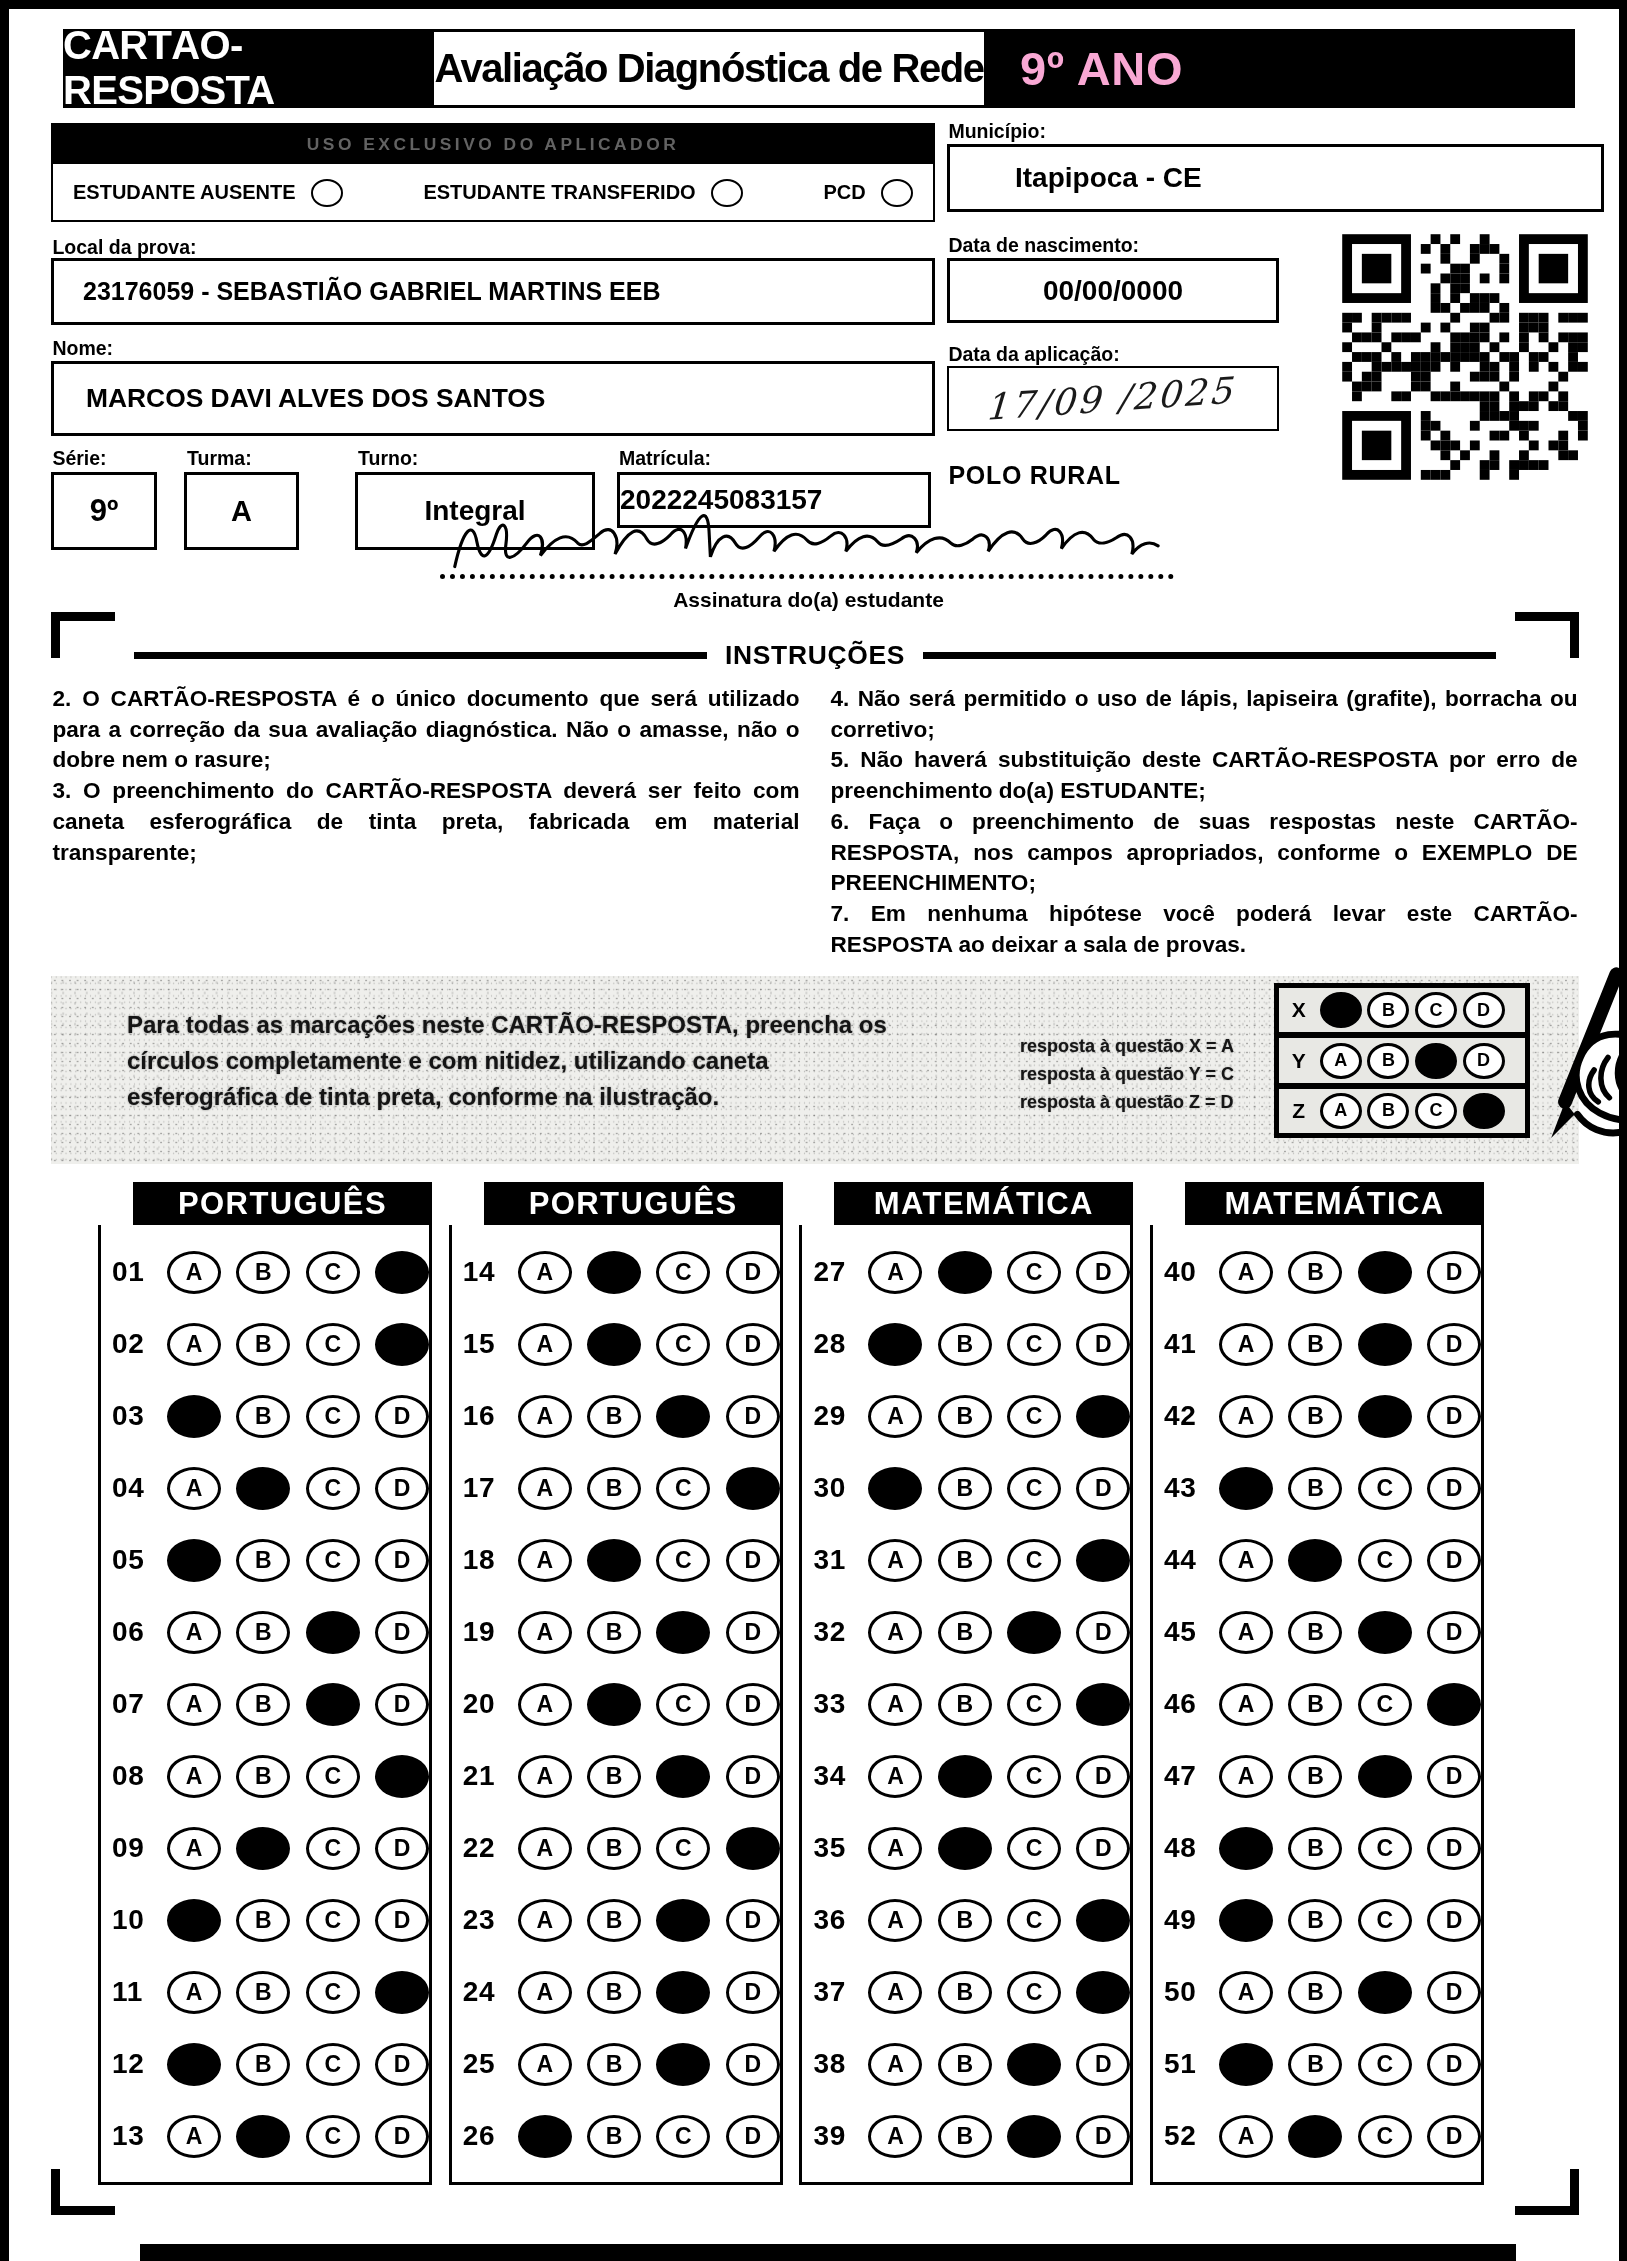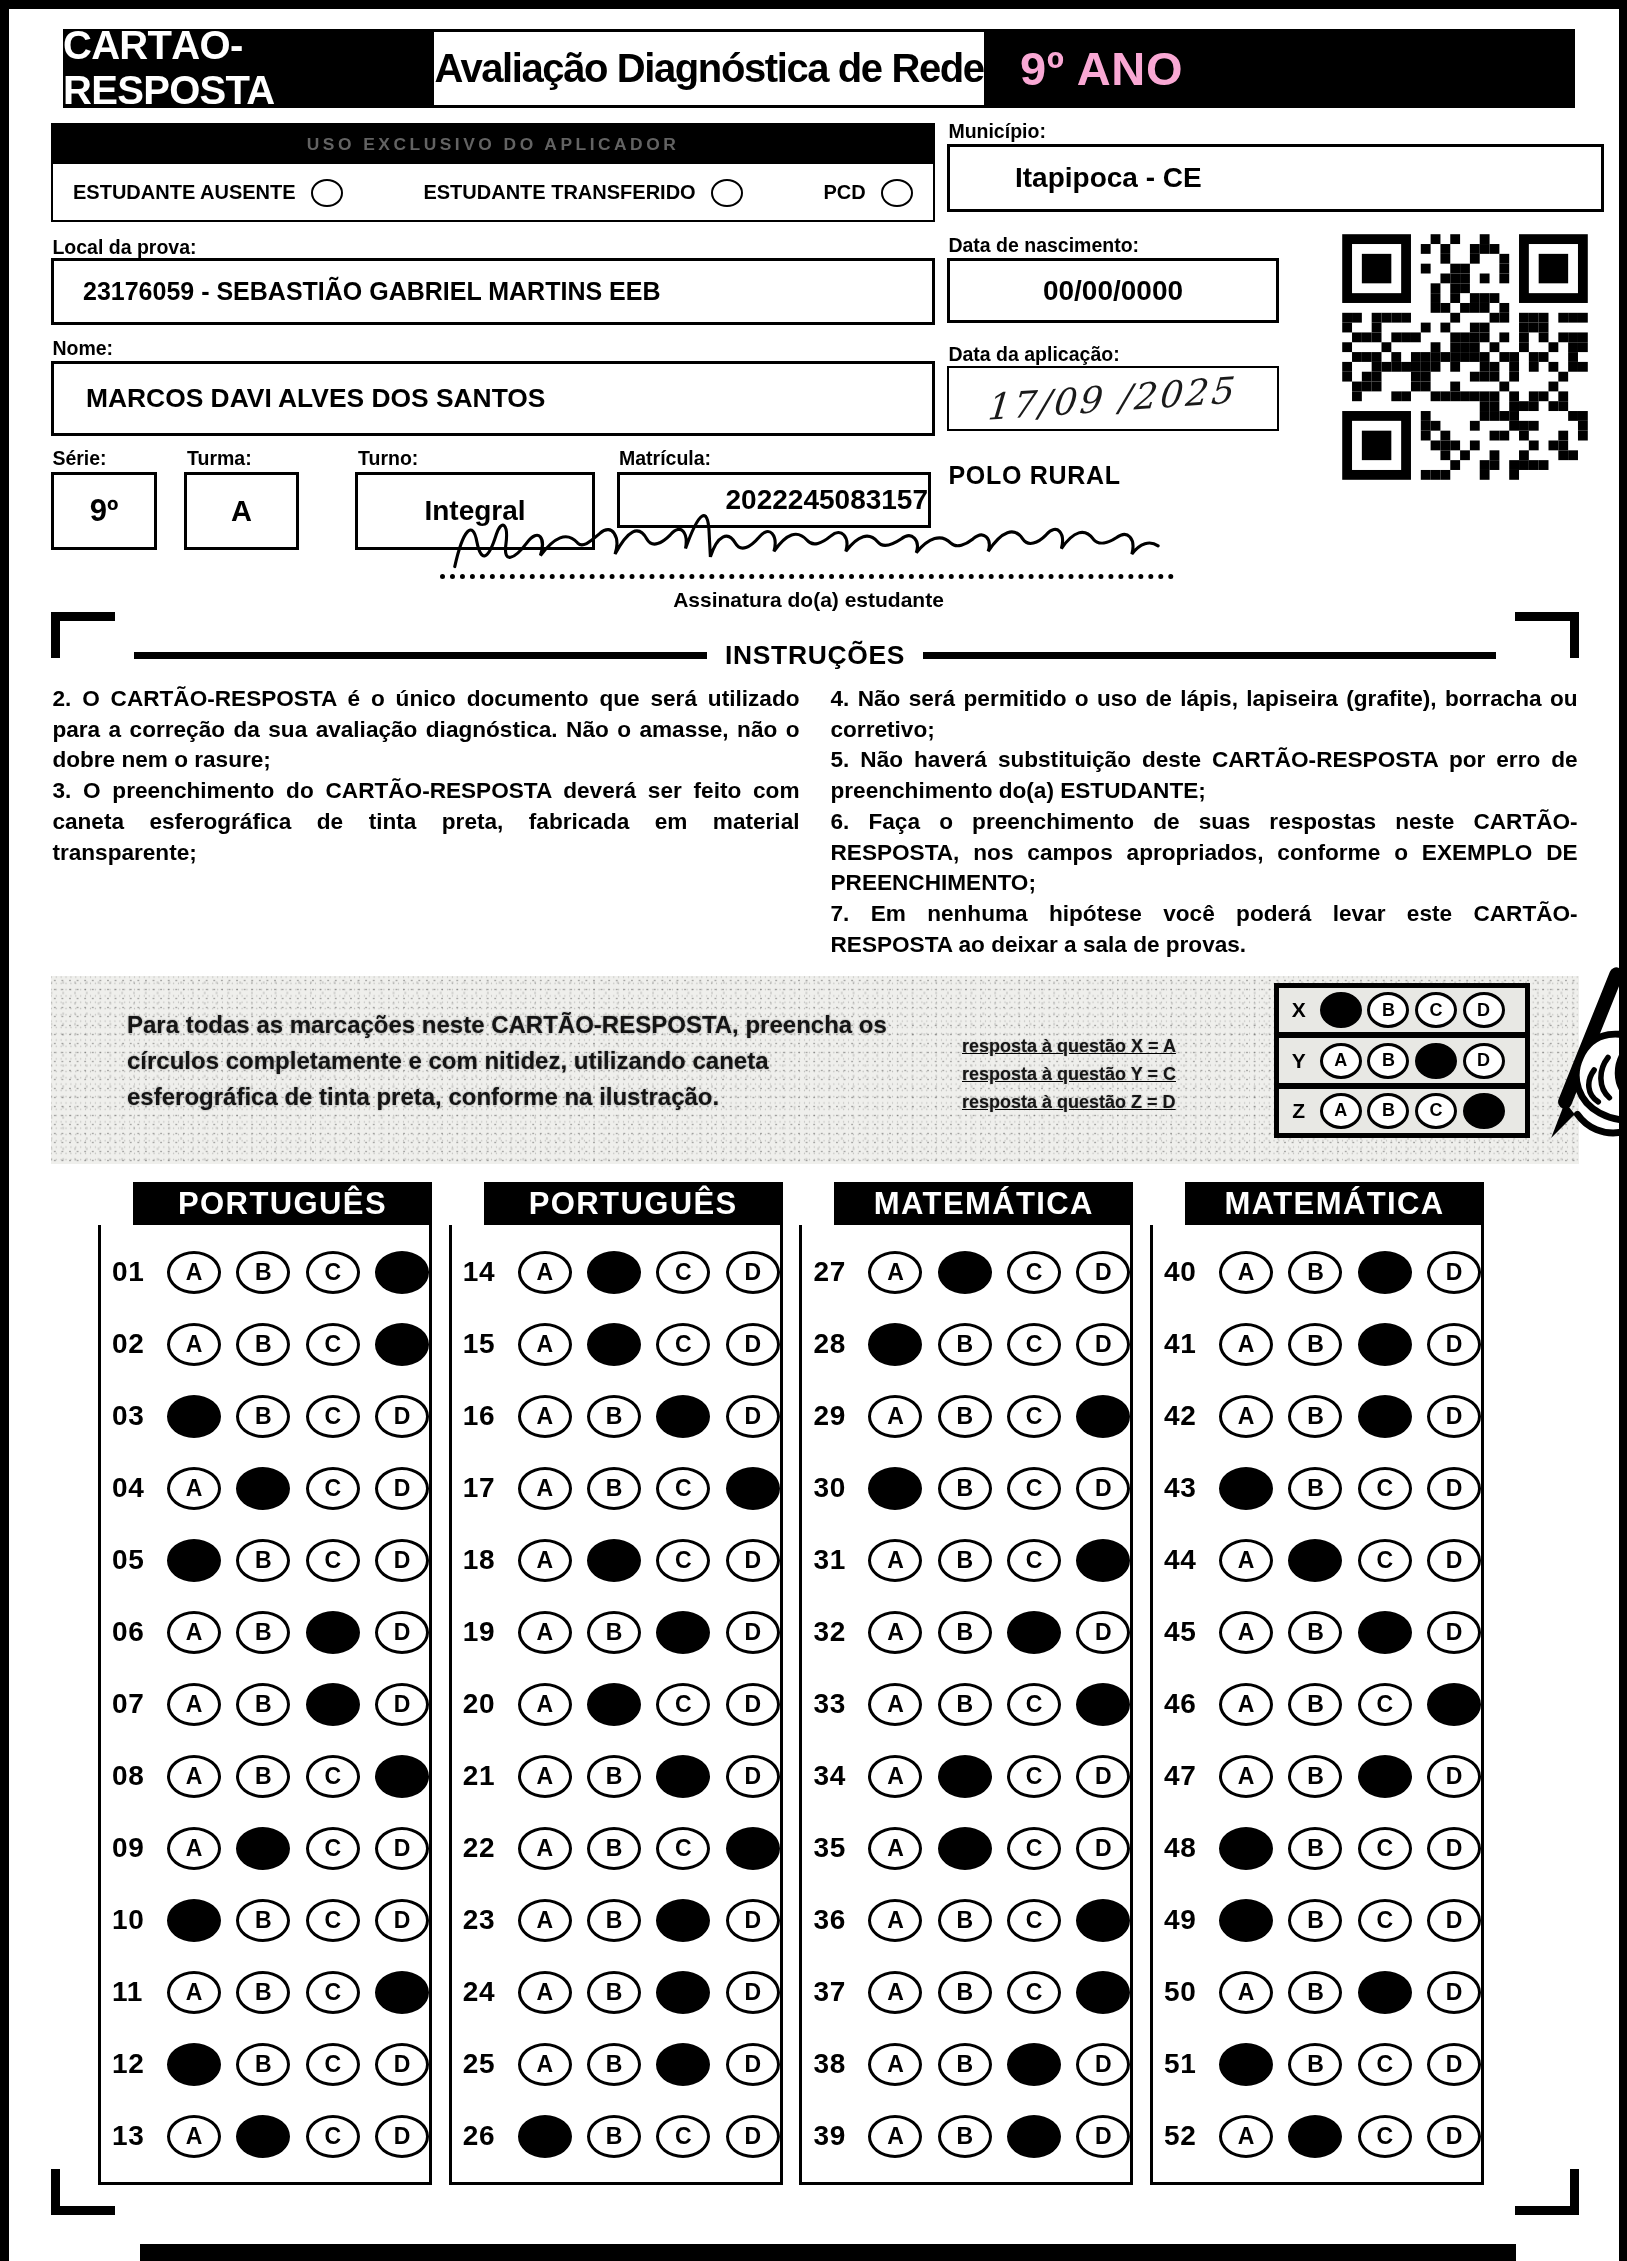--- a/index.html
+++ b/index.html
@@ -30,21 +30,21 @@
   .fld-label{ position:absolute; font-size:19.5px; font-weight:bold; }
   .field{ position:absolute; border:3.5px solid #000; background:#fff; display:flex; align-items:center;
     font-weight:bold; }
   .lbl-local{ left:1.4px; top:117px; }
   .fld-local{ left:0; top:139px; width:884px; height:67px; font-size:25px; padding-left:29px; }
   .lbl-nome{ left:1.4px; top:218px; }
   .fld-nome{ left:0; top:242px; width:884px; height:75px; font-size:26.4px; padding-left:32px; }
   .lbl-serie{ left:1.4px; top:328px; } .fld-serie{ left:0; top:353px; width:106px; height:78px; font-size:31px; justify-content:center; }
   .lbl-turma{ left:136px; top:328px; } .fld-turma{ left:133px; top:353px; width:115px; height:78px; font-size:29px; justify-content:center; }
   .lbl-turno{ left:307px; top:328px; } .fld-turno{ left:304px; top:353px; width:240px; height:78px; font-size:28px; justify-content:center; }
-  .lbl-matricula{ left:568px; top:328px; } .fld-matricula{ left:566px; top:353px; width:314px; height:56px; font-size:28px; justify-content:flex-end; }
+  .lbl-matricula{ left:568px; top:328px; } .fld-matricula{ left:566px; top:353px; width:314px; height:56px; font-size:28px; justify-content:flex-start; }
   .right-col{ position:absolute; left:896px; top:0; width:660px; height:403px; }
   .lbl-municipio{ left:1.4px; top:1.4px; } .fld-municipio{ left:0; top:25px; width:657px; height:68px; font-size:28px; padding-left:65px; }
   .lbl-nasc{ left:1.4px; top:115px; } .fld-nasc{ left:0; top:139px; width:332px; height:65px; font-size:28px; justify-content:center; }
   .lbl-aplic{ left:1.4px; top:224px; } .fld-aplic{ left:0; top:247px; width:332px; height:65px; font-size:28px; justify-content:center; border-width:2.8px; }
   .handwrite{ font-family:"DejaVu Serif", serif; font-style:italic; font-weight:normal;
     transform:rotate(-4deg) skewX(-10deg); font-size:36px; letter-spacing:2.8px; color:#1a1a1a; }
   .polo{ position:absolute; left:1.4px; top:342px; font-size:25px; font-weight:bold; letter-spacing:0.7px; }
   .qr{ position:absolute; left:1287px; top:111px; width:254px; height:254px; }
   
   .signature-area{ position:absolute; top:498px; left:431px; width:737px; height:104px; }
@@ -67,21 +67,21 @@
     background-color:#efefec;
     background-image:
       radial-gradient(circle, rgba(0,0,0,.30) 0.7px, transparent 1.2px),
       radial-gradient(circle, rgba(0,0,0,.20) 0.7px, transparent 1px),
       radial-gradient(circle, rgba(0,0,0,.13) 0.9px, transparent 1.5px);
     background-size:7.6px 9px, 4.9px 6.3px, 11.8px 10.4px;
     background-position:0 0, 2.8px 4.2px, 6.3px 1.4px;
   }
   .ex-note{ position:absolute; left:76px; top:31px; width:792px; font-size:24px; font-weight:bold;
     color:#141414; line-height:1.5; text-shadow:0 0 2.1px rgba(40,40,40,.55); }
-  .ex-legend{ position:absolute; left:911px; top:57px; width:229px;text-decoration:underline; }
+  .ex-legend{ position:absolute; left:969px; top:57px; width:229px; }
   .ex-legend div{ font-size:18px; font-weight:bold; color:#161616; line-height:1.55;
     text-shadow:0 0 1.4px rgba(40,40,40,.5); white-space:nowrap; }
   .ex-grid{ position:absolute; left:1223px; top:7px; width:256px; border:5.6px solid #000; background:#fff; }
   .ex-row{ display:flex; align-items:center; border-bottom:6.3px solid #000; padding:4.2px 4.2px; background:#e8e8e4; }
   .ex-row:last-child{ border-bottom:none; }
   .ex-lab{ width:31px; text-align:center; font-size:21px; font-weight:bold; }
   .ex-bubble{ width:42px; height:36px; border:3.5px solid #000; border-radius:50%; margin-left:5.6px;
     display:flex; align-items:center; justify-content:center; font-size:18px; font-weight:bold; background:#fff; flex:none; }
   .ex-bubble.filled{ background:#000; color:transparent; }
   .hand-svg{ position:absolute; left:1404px; top:-9.7px; width:202px; height:208px; pointer-events:none; }

